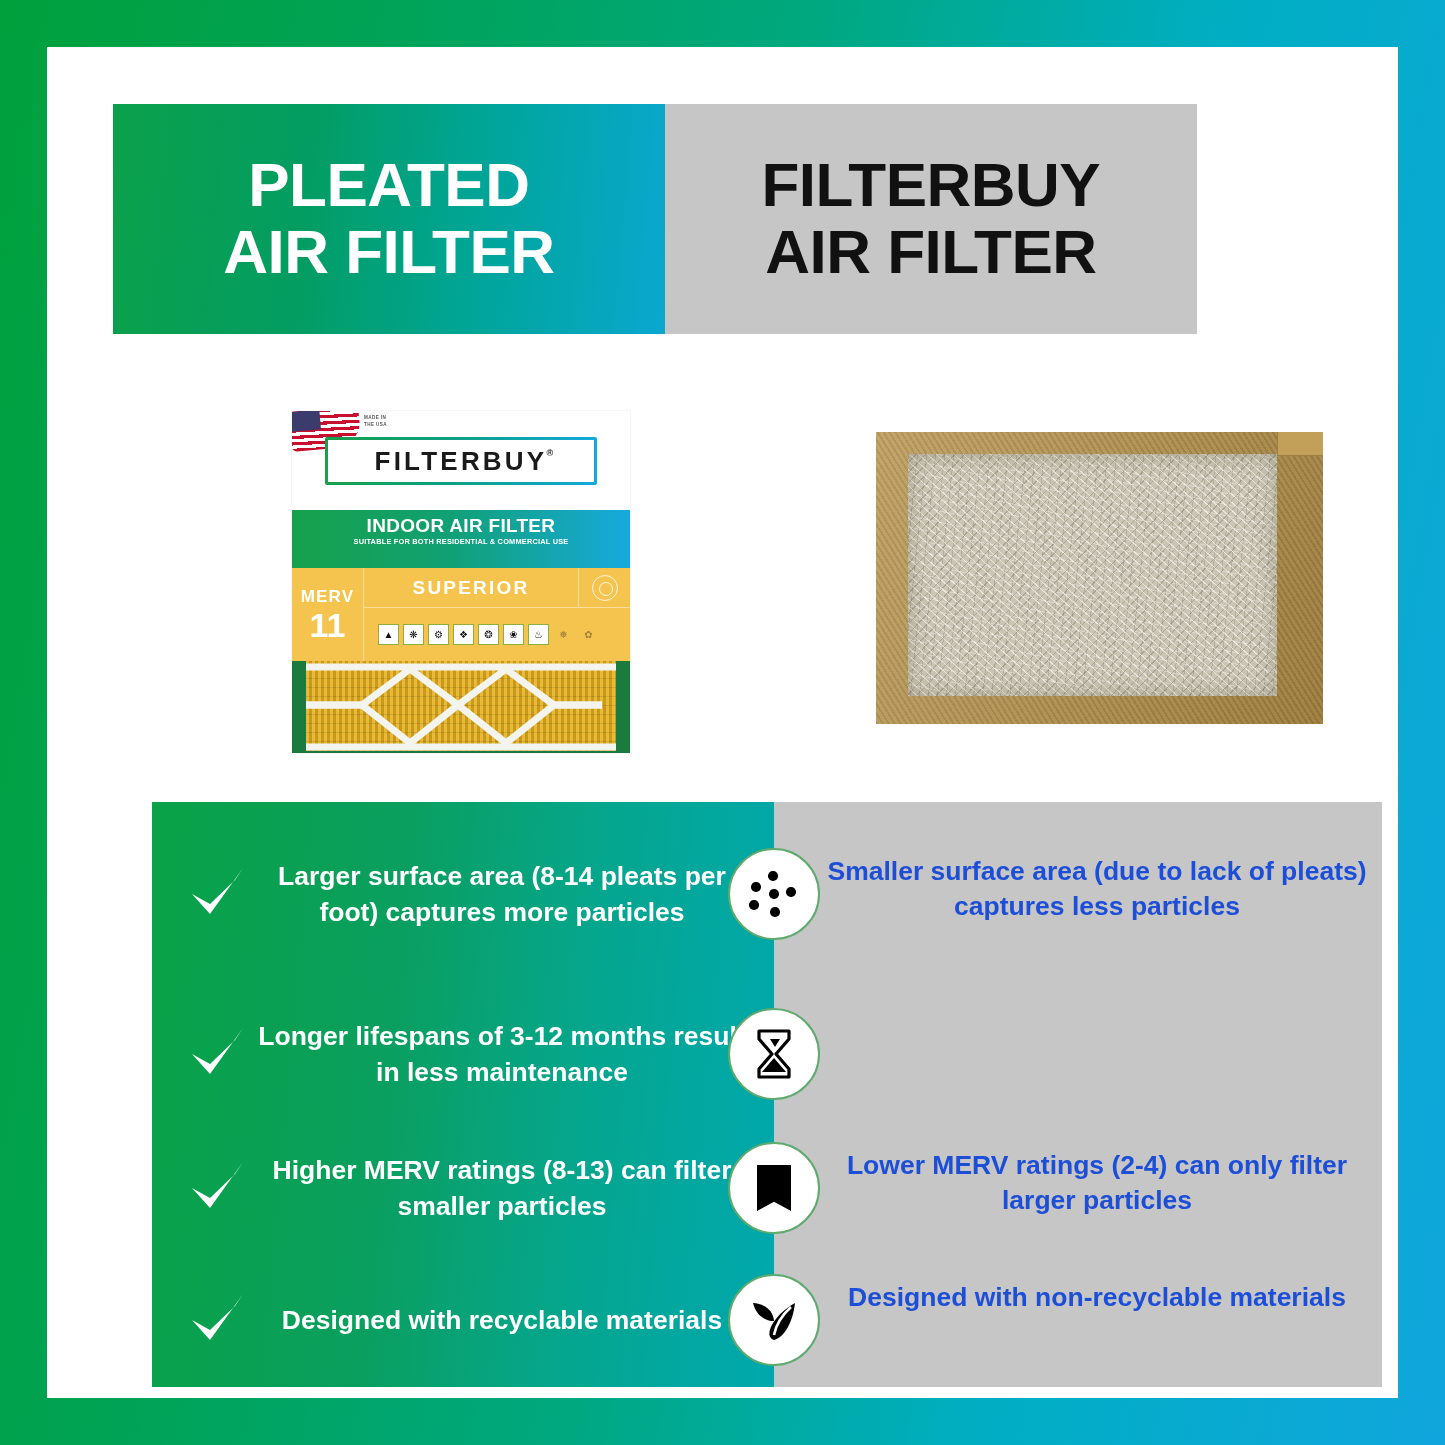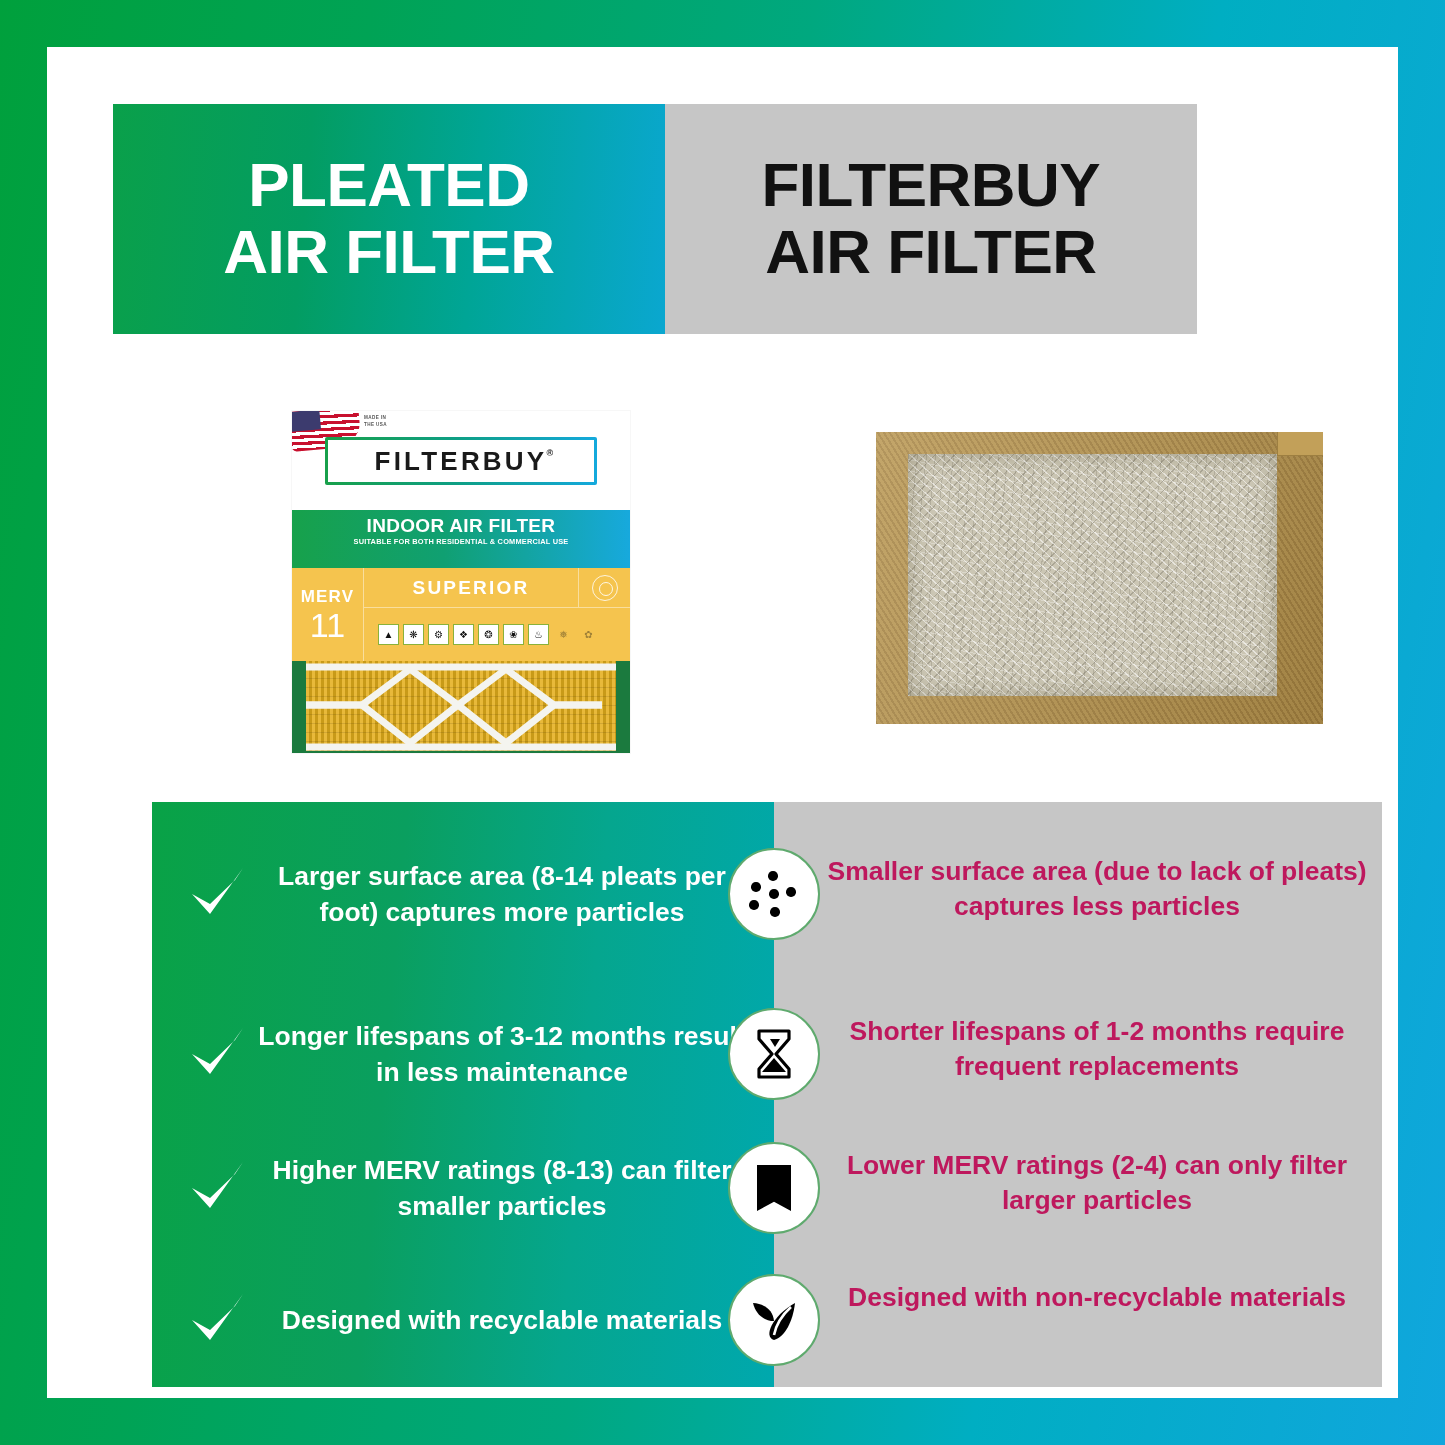--- a/index.html
+++ b/index.html
@@ -83,21 +83,21 @@
   }
   .pl-band .b1{ font-size:19px; font-weight:800; letter-spacing:.3px; }
   .pl-band .b2{ font-size:7.4px; font-weight:700; letter-spacing:.2px; margin-top:0; }
 
   .pl-yellow{ height:93px; background:#f5c44e; position:relative; display:flex; }
   .merv-col{
     width:72px; display:flex; flex-direction:column; align-items:center;
     justify-content:center; color:#fff; border-right:1px solid rgba(255,255,255,.45);
   }
   .merv-col .m1{ font-size:17px; font-weight:800; letter-spacing:1.2px; }
-  .merv-col .m2{ font-size:34px; font-weight:400; line-height:.95; margin-top:2px; }
+  .merv-col .m2{ font-size:34px; font-weight:700; line-height:.95; margin-top:2px; }
   .merv-right{ flex:1; display:flex; flex-direction:column; }
   .sup-row{ height:40px; display:flex; border-bottom:1px solid rgba(255,255,255,.45); }
   .sup-name{
     flex:1; display:flex; align-items:center; justify-content:center;
     color:#fff; font-size:19px; font-weight:800; letter-spacing:2.2px;
   }
   .sup-seal{
     width:52px; display:flex; align-items:center; justify-content:center;
     border-left:1px solid rgba(255,255,255,.45);
   }
@@ -184,21 +184,21 @@
   }
   .mid-icon{
     position:absolute; left:622px; transform:translateX(-50%);
     width:92px; height:92px; border-radius:50%;
     background:#ffffff; border:2.5px solid #5faa6e;
     display:flex; align-items:center; justify-content:center; z-index:5;
     box-shadow:0 0 0 3px #ffffff inset;
   }
   .txt-right{
     position:absolute; left:660px; width:570px; text-align:center;
-    color:#be185d; font-weight:700; font-size:26.5px; line-height:1.33;
+    color:#1d4ed8; font-weight:700; font-size:26.5px; line-height:1.33;
   }
 
   
   .dots{ position:relative; width:52px; height:52px; }
   .dots i{ position:absolute; width:9.5px; height:9.5px; border-radius:50%; background:#000; }
 
   .hourglass{ width:40px; height:52px; position:relative; }
   .leafmark{ width:50px; height:50px; }
   .bookmark{ width:34px; height:46px; background:#000;
     clip-path:polygon(0 0,100% 0,100% 100%,50% 80%,0 100%); }
@@ -321,21 +321,20 @@
         </svg>
         <div class="txt-left">Longer lifespans of 3-12 months result in less maintenance</div>
       </div>
       <div class="mid-icon" style="top:21px">
         <svg class="hourglass" viewBox="0 0 40 52">
           <path d="M5 3 H35 V11 L22 26 L35 41 V49 H5 V41 L18 26 L5 11 Z" fill="none" stroke="#000" stroke-width="3.2" stroke-linejoin="round"></path>
           <path d="M8 44 H32 L20 30 Z" fill="#000"></path>
           <path d="M16 11 H26 L21 19 Z" fill="#000"></path>
         </svg>
       </div>
-      <div class="txt-right" style="top:27px">Shorter lifespans of 1-2 months require frequent replacements</div>
     </div>
 
     <div class="row" style="top:320px;height:133px">
       <div class="cell-left">
         <svg class="check" viewBox="0 0 62 62">
           <path d="M6 30 L24 50 L57 4 L49 16 L24 40 Z" fill="#ffffff"></path>
         </svg>
         <div class="txt-left">Higher MERV ratings (8-13) can filter smaller particles</div>
       </div>
       <div class="mid-icon" style="top:20px">

